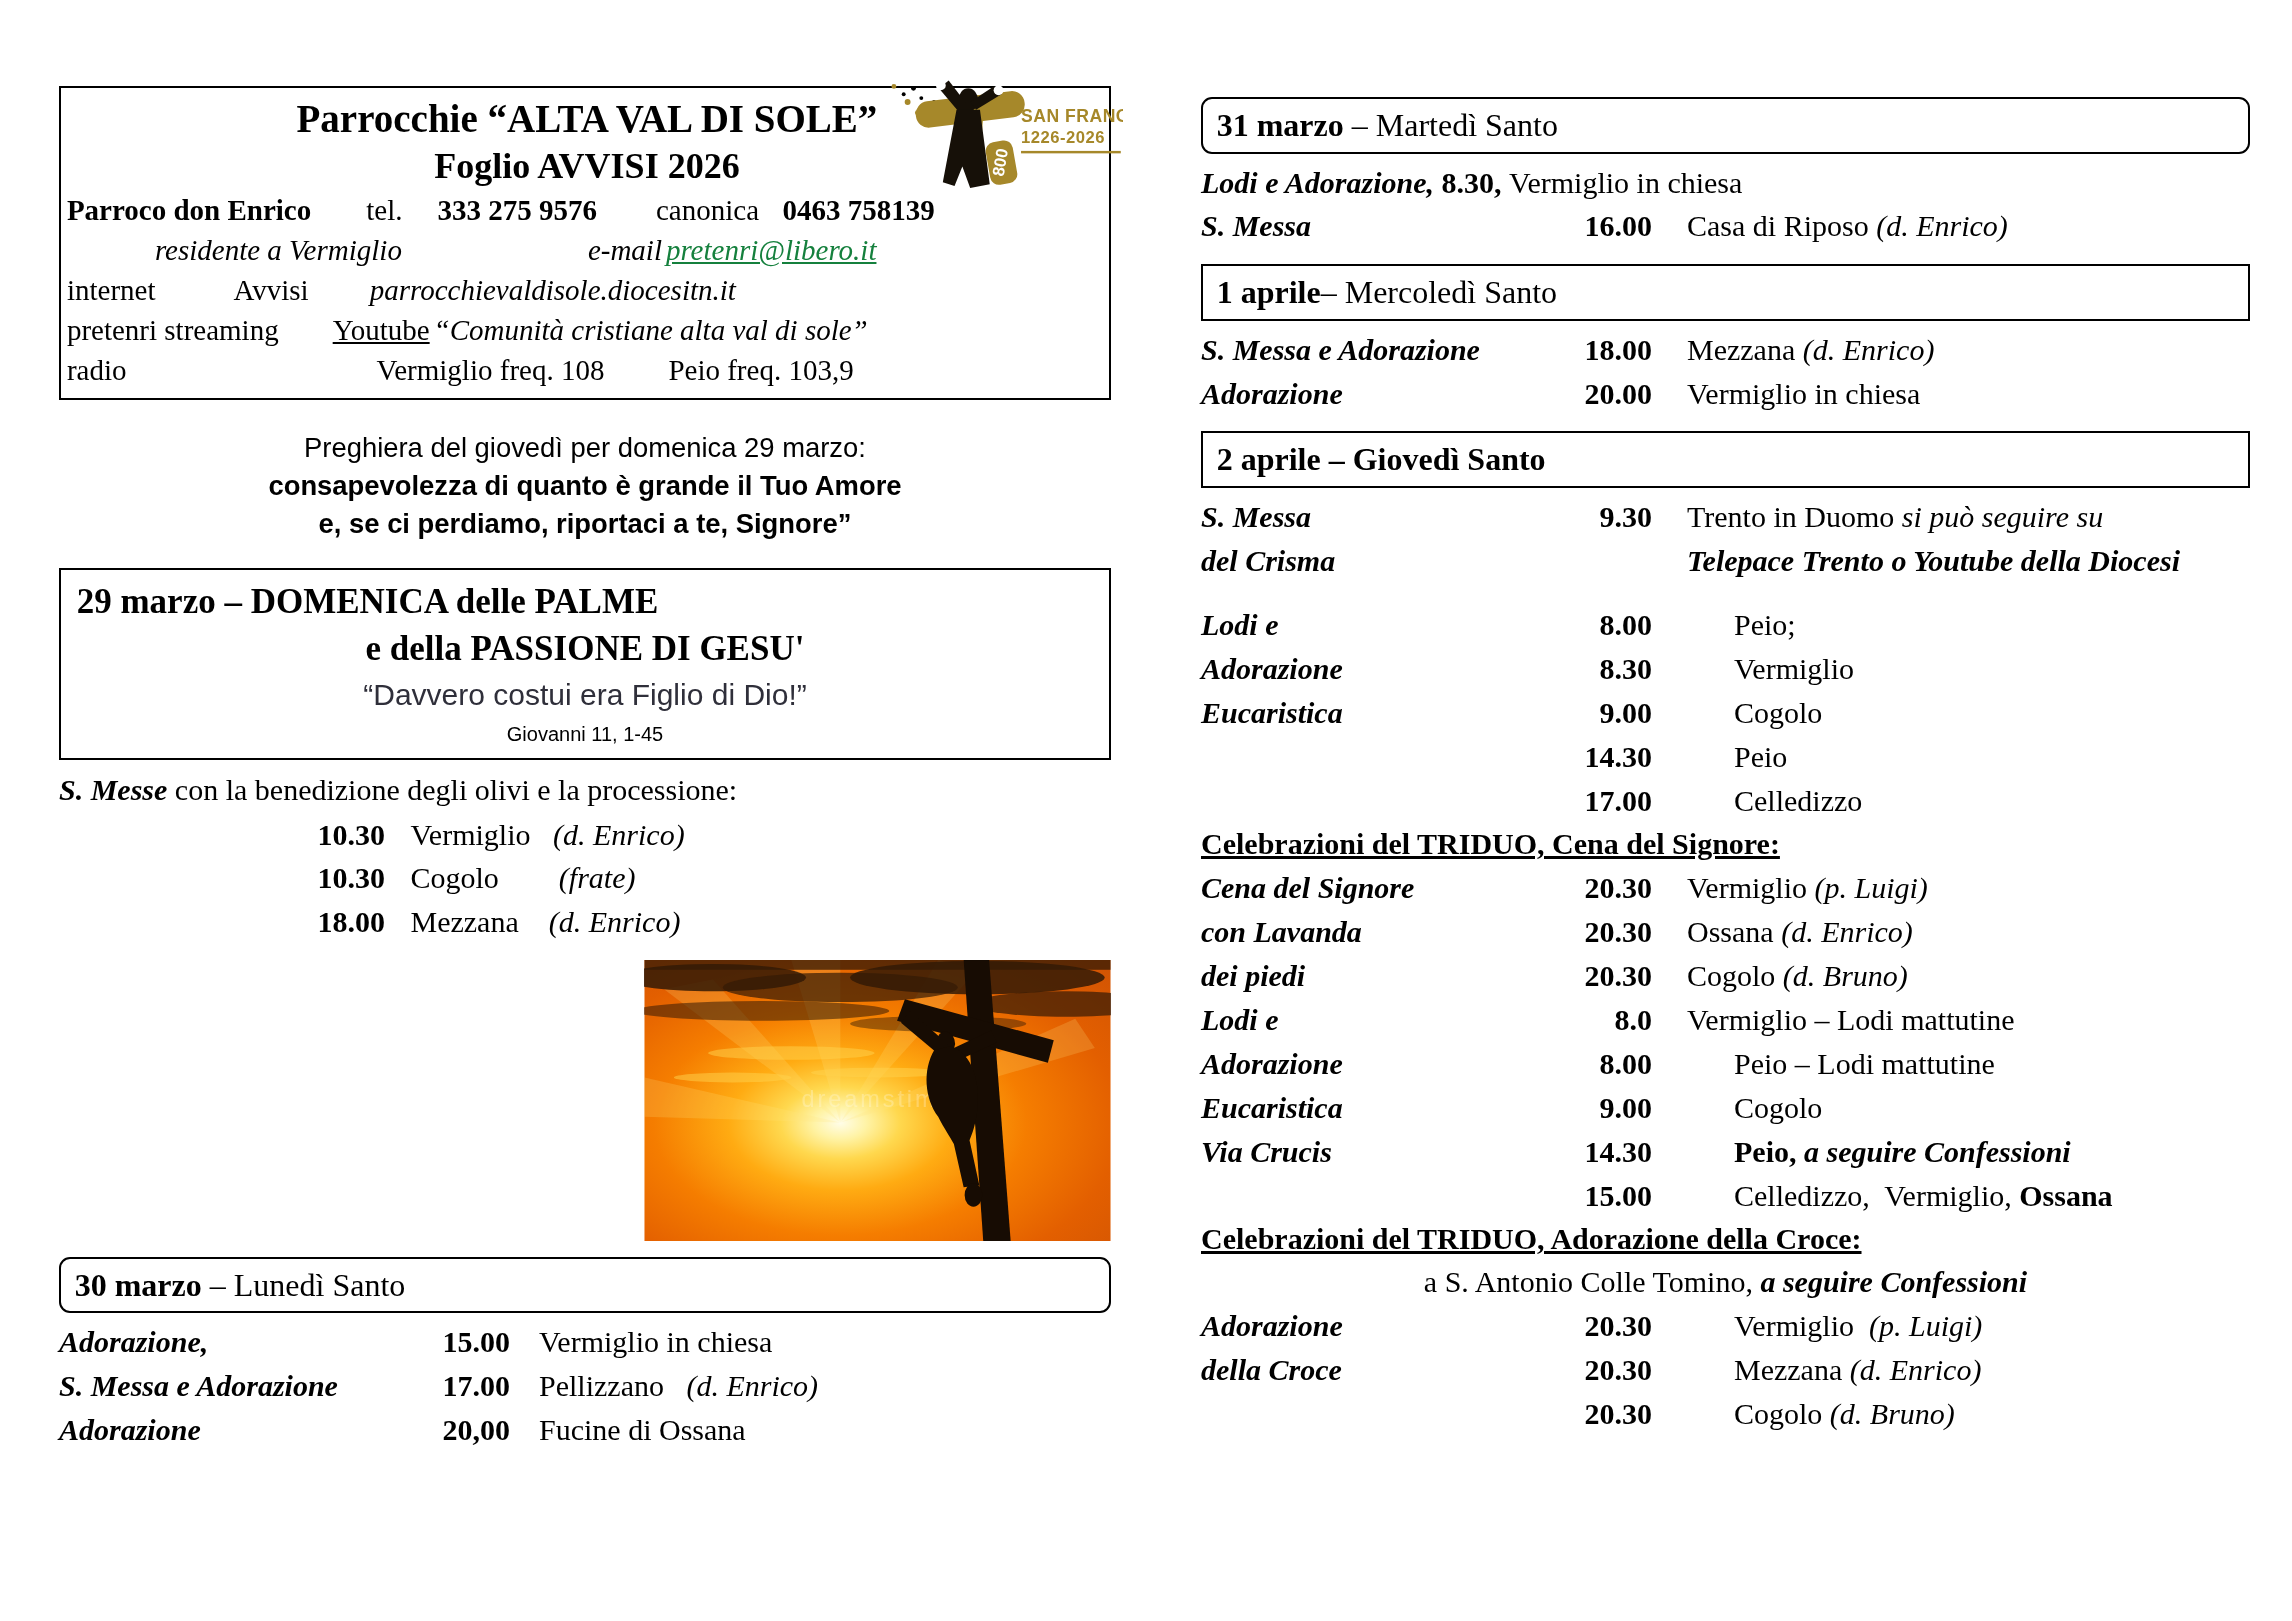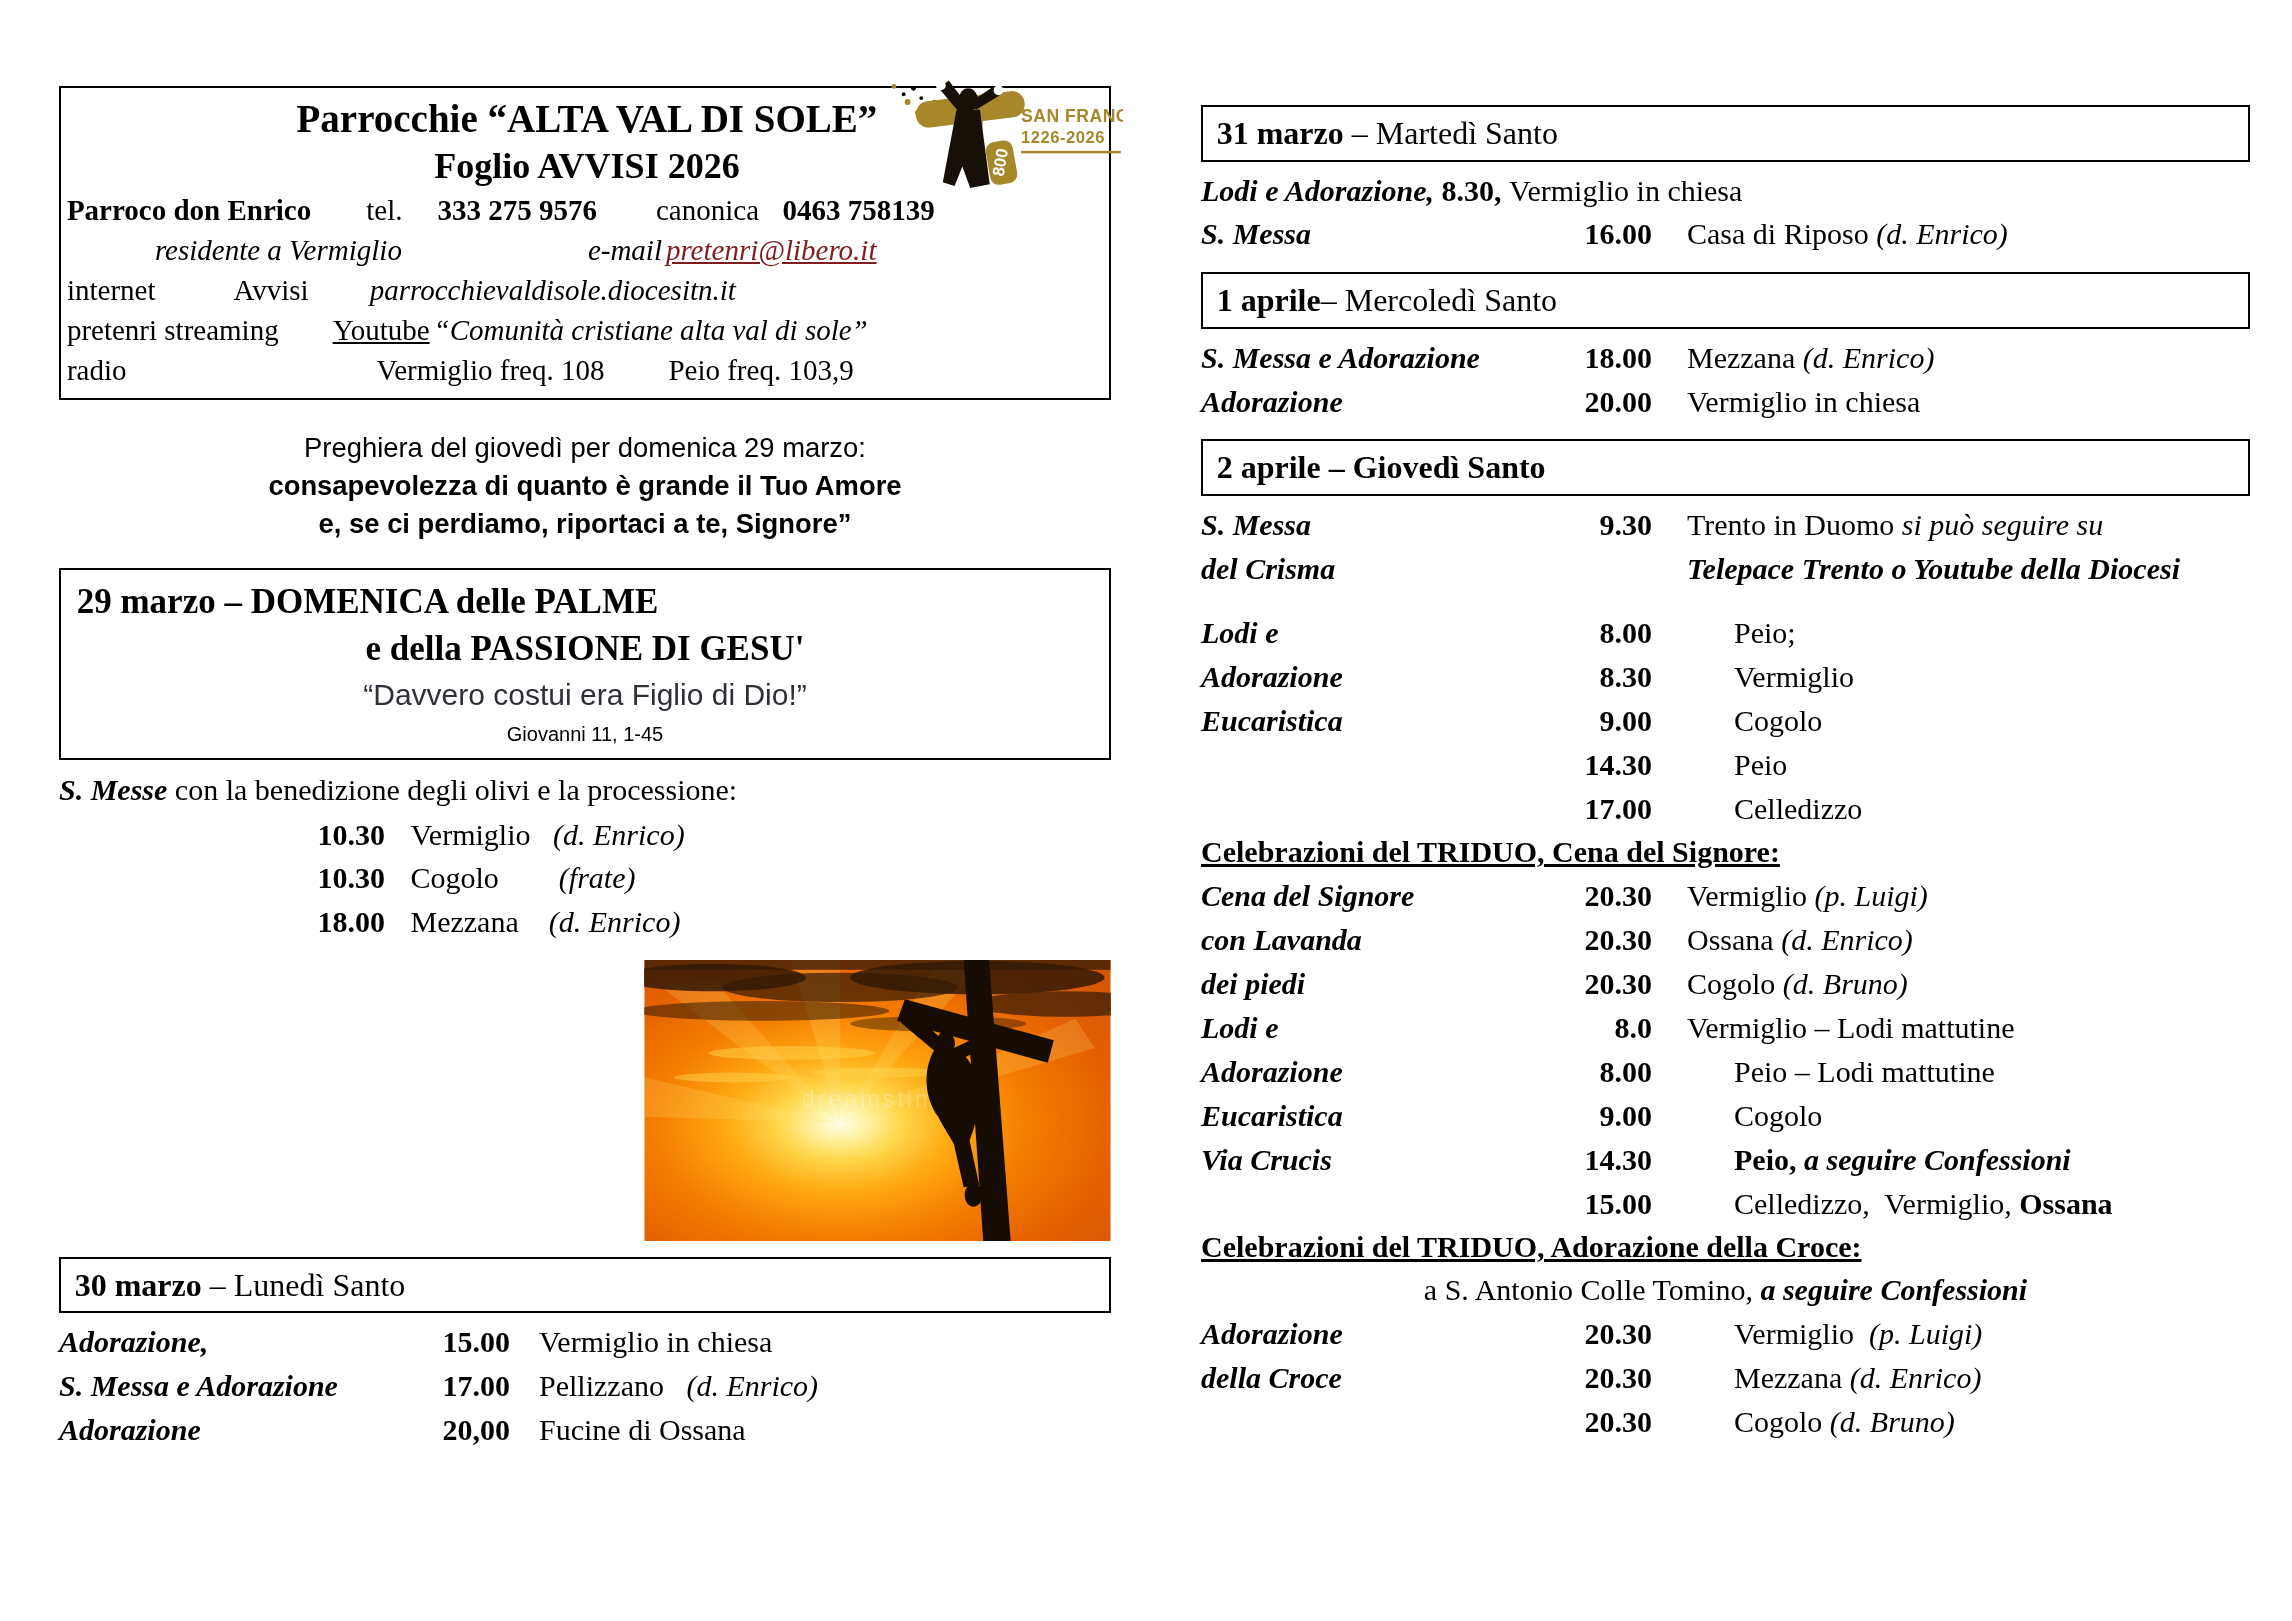--- a/index.html
+++ b/index.html
@@ -18,21 +18,21 @@
 
   
   .hdrbox{border:2.9px solid #000;padding:5.9px 0 7.8px 3.9px;position:relative;}
   .t1{font-size:39px;font-weight:bold;text-align:center;line-height:49px;}
   .t2{font-size:36px;font-weight:bold;text-align:center;line-height:47px;}
   .hline{display:flex;align-items:baseline;font-size:29px;line-height:40px;padding-left:2px;}
   .b{font-weight:bold}.it{font-style:italic}
   .g4{margin-left:3.9px}.g24{margin-left:23.5px}.g36{margin-left:35px}.g55{margin-left:54px}
   .g56{margin-left:55px}.g60{margin-left:59px}.g62{margin-left:61px}.g65{margin-left:64px}
   .g80{margin-left:78px}.g90{margin-left:88px}.g190{margin-left:186px}.g255{margin-left:250px}
-  a.maillink{color:#7f1d1d;font-style:italic;text-decoration:underline;}
+  a.maillink{color:#15803d;font-style:italic;text-decoration:underline;}
   .ytb{text-decoration:underline;}
   .logo{position:absolute;right:-13.7px;top:-29px;width:245px;height:132px;}
 
   
   .prayer{margin-top:29px;text-align:center;font-family:"Liberation Sans",sans-serif;
           font-size:27.4px;line-height:38px;}
   .prayer .pl{font-weight:bold;}
 
   
   .palmbox{border:2.9px solid #000;margin-top:25.5px;padding:7.8px 11.8px 5.9px;}
@@ -46,21 +46,21 @@
   .sched .row{display:flex;line-height:41px;margin:2.9px 0;font-size:30px;}
   .sched .lbl{flex:none;width:333px;}
   .sched .time{flex:none;width:118px;text-align:right;font-weight:bold;}
   .sched .det{padding-left:35px;}
   .sched .det.ind{padding-left:82px;}
   .sched .ln{line-height:41px;margin:2px 0;font-size:30px;}
   .sched .ln.center{text-align:center;}
   .sched .ln.u{text-decoration:underline;}
   .sched .gap{height:17.6px;}
   .daybox{border:2px solid #000;padding:4.9px 13.7px;margin:17.6px 0 7.8px;font-size:32px;line-height:43px;}
-  .daybox:first-child{margin-top:12px;}
+  .daybox:first-child{margin-top:4px;border-radius:11px;}
   .palm .lbl{width:208px;}
   .palm .time{width:118px;}
   .palm .det{padding-left:25.5px;}
 
   
   .noticerow{margin-top:17.6px;display:flex;align-items:flex-start;}
   .notice{flex:none;width:582px;font-family:"Liberation Sans",sans-serif;
           font-weight:bold;font-style:italic;font-size:30px;line-height:44px;padding-top:13.7px;}
   .sunset{flex:none;margin-left:auto;width:467px;height:281px;}
   .mon{margin-top:15.7px;}

